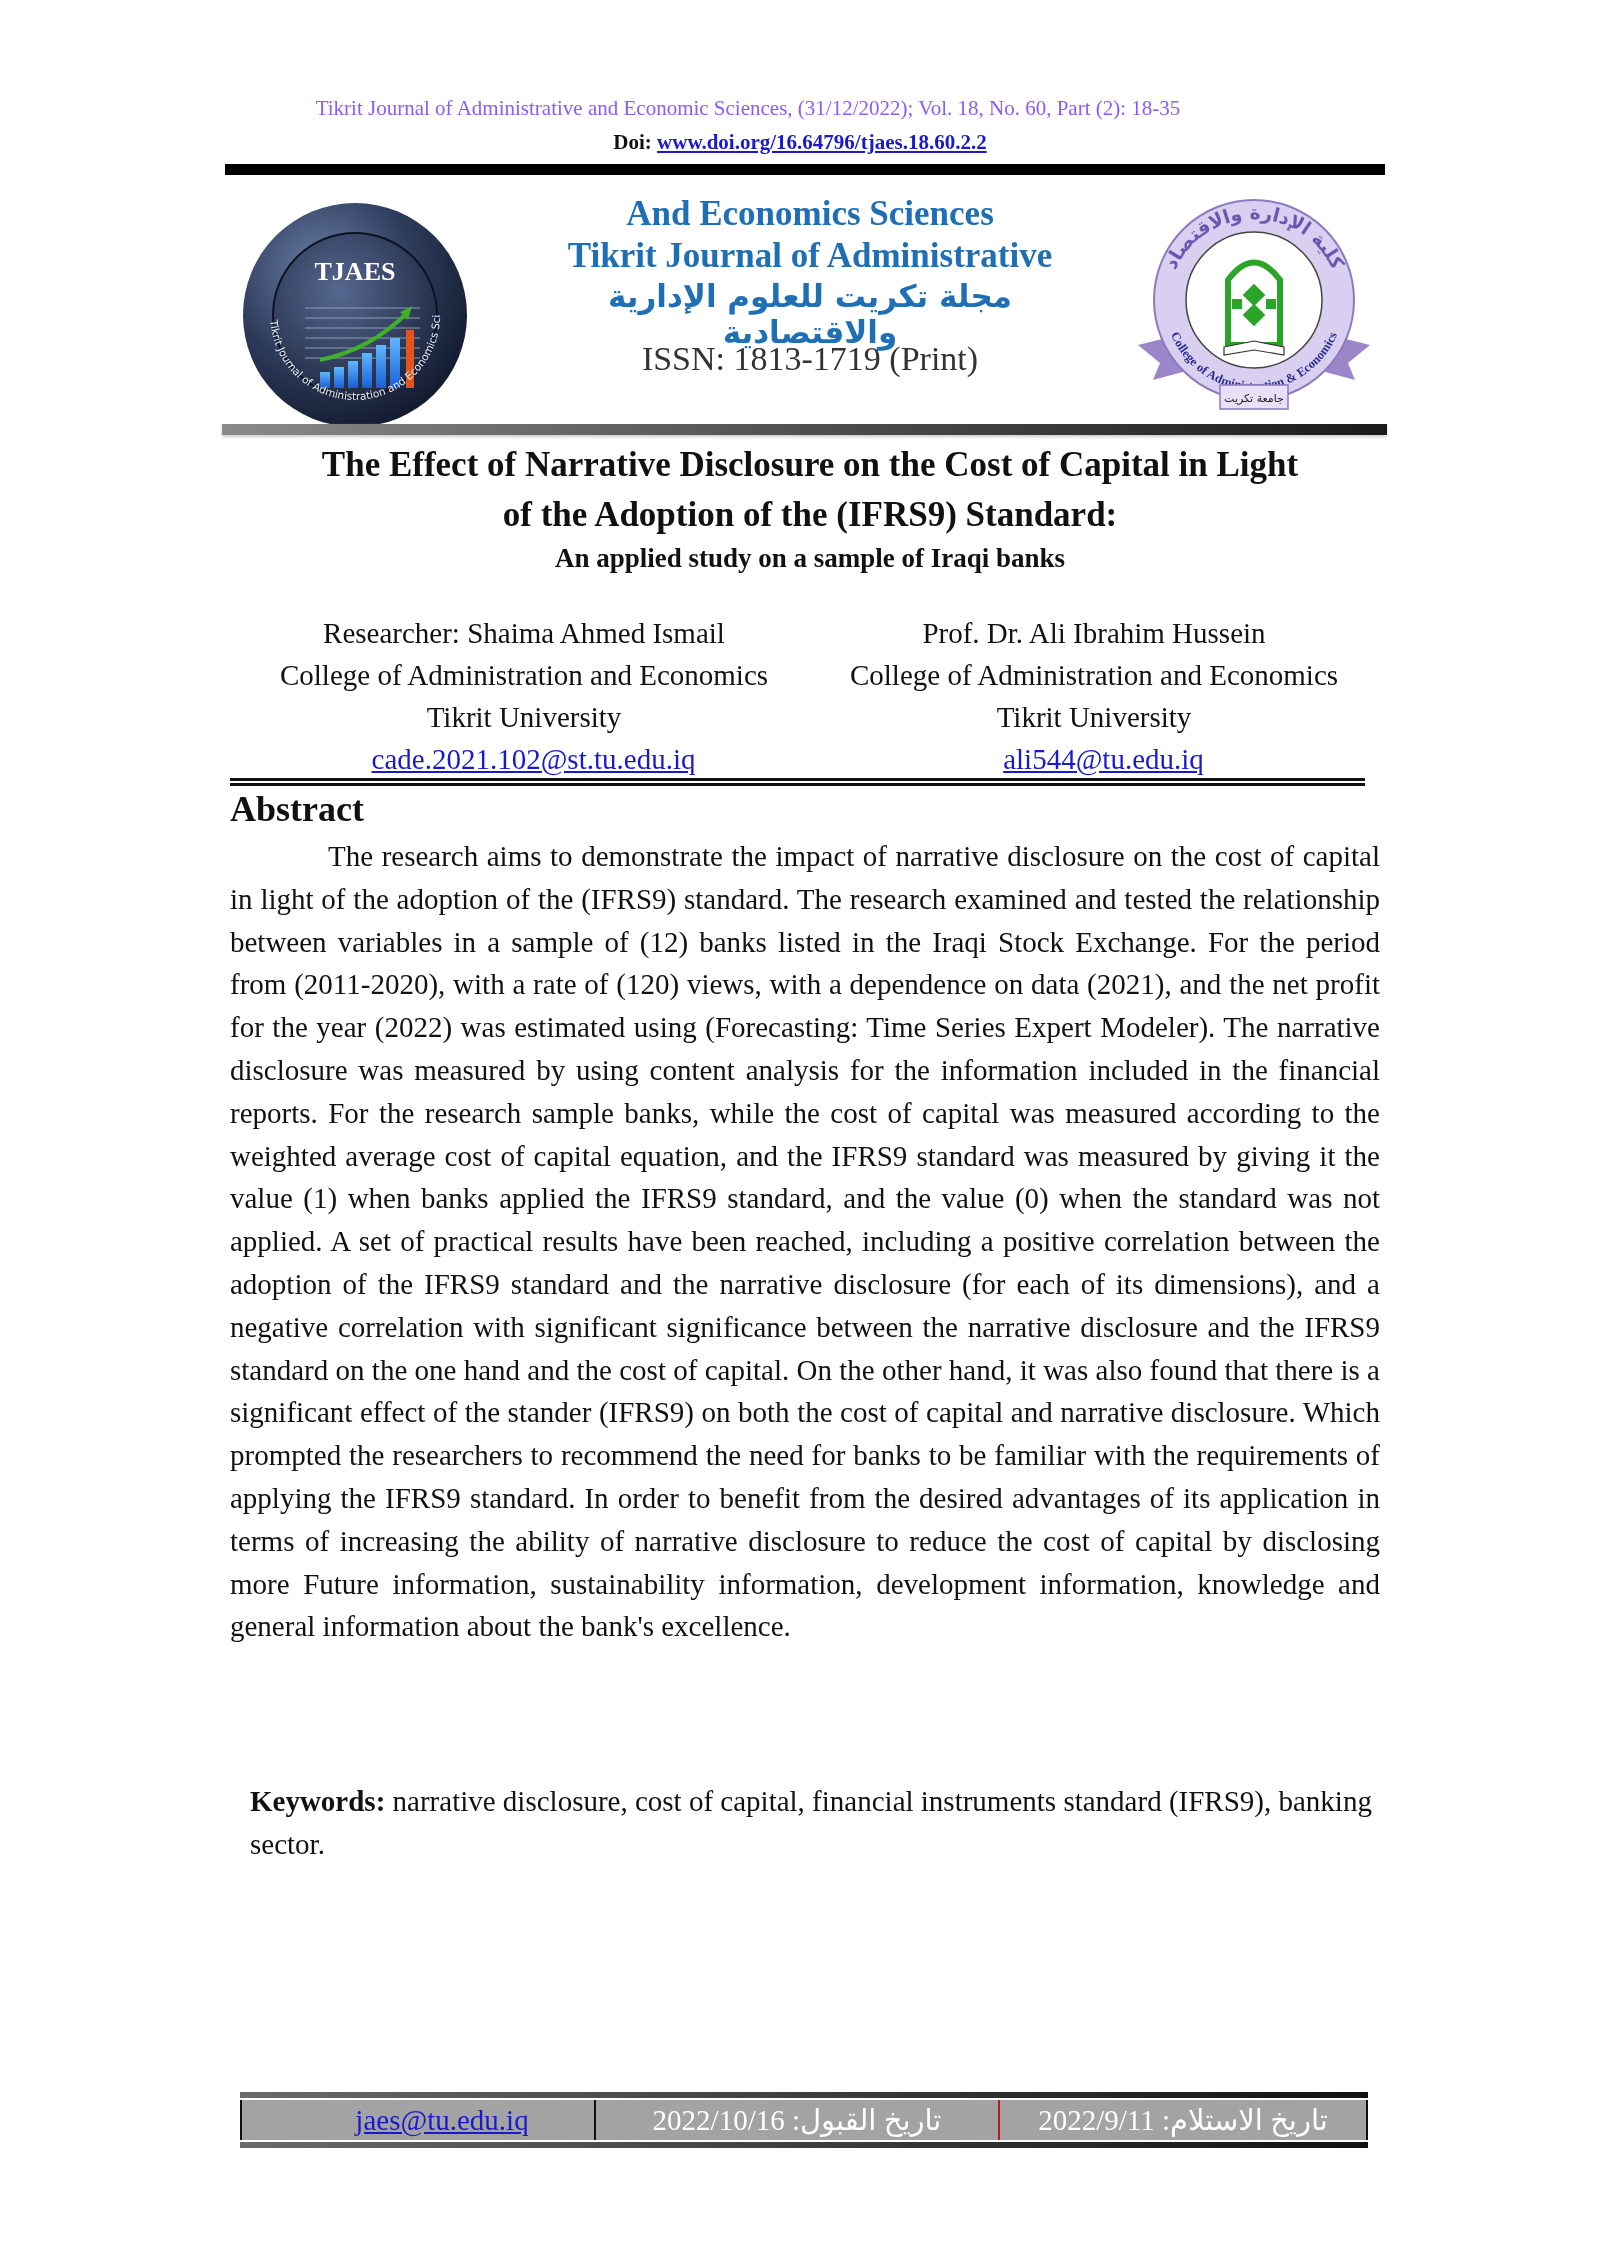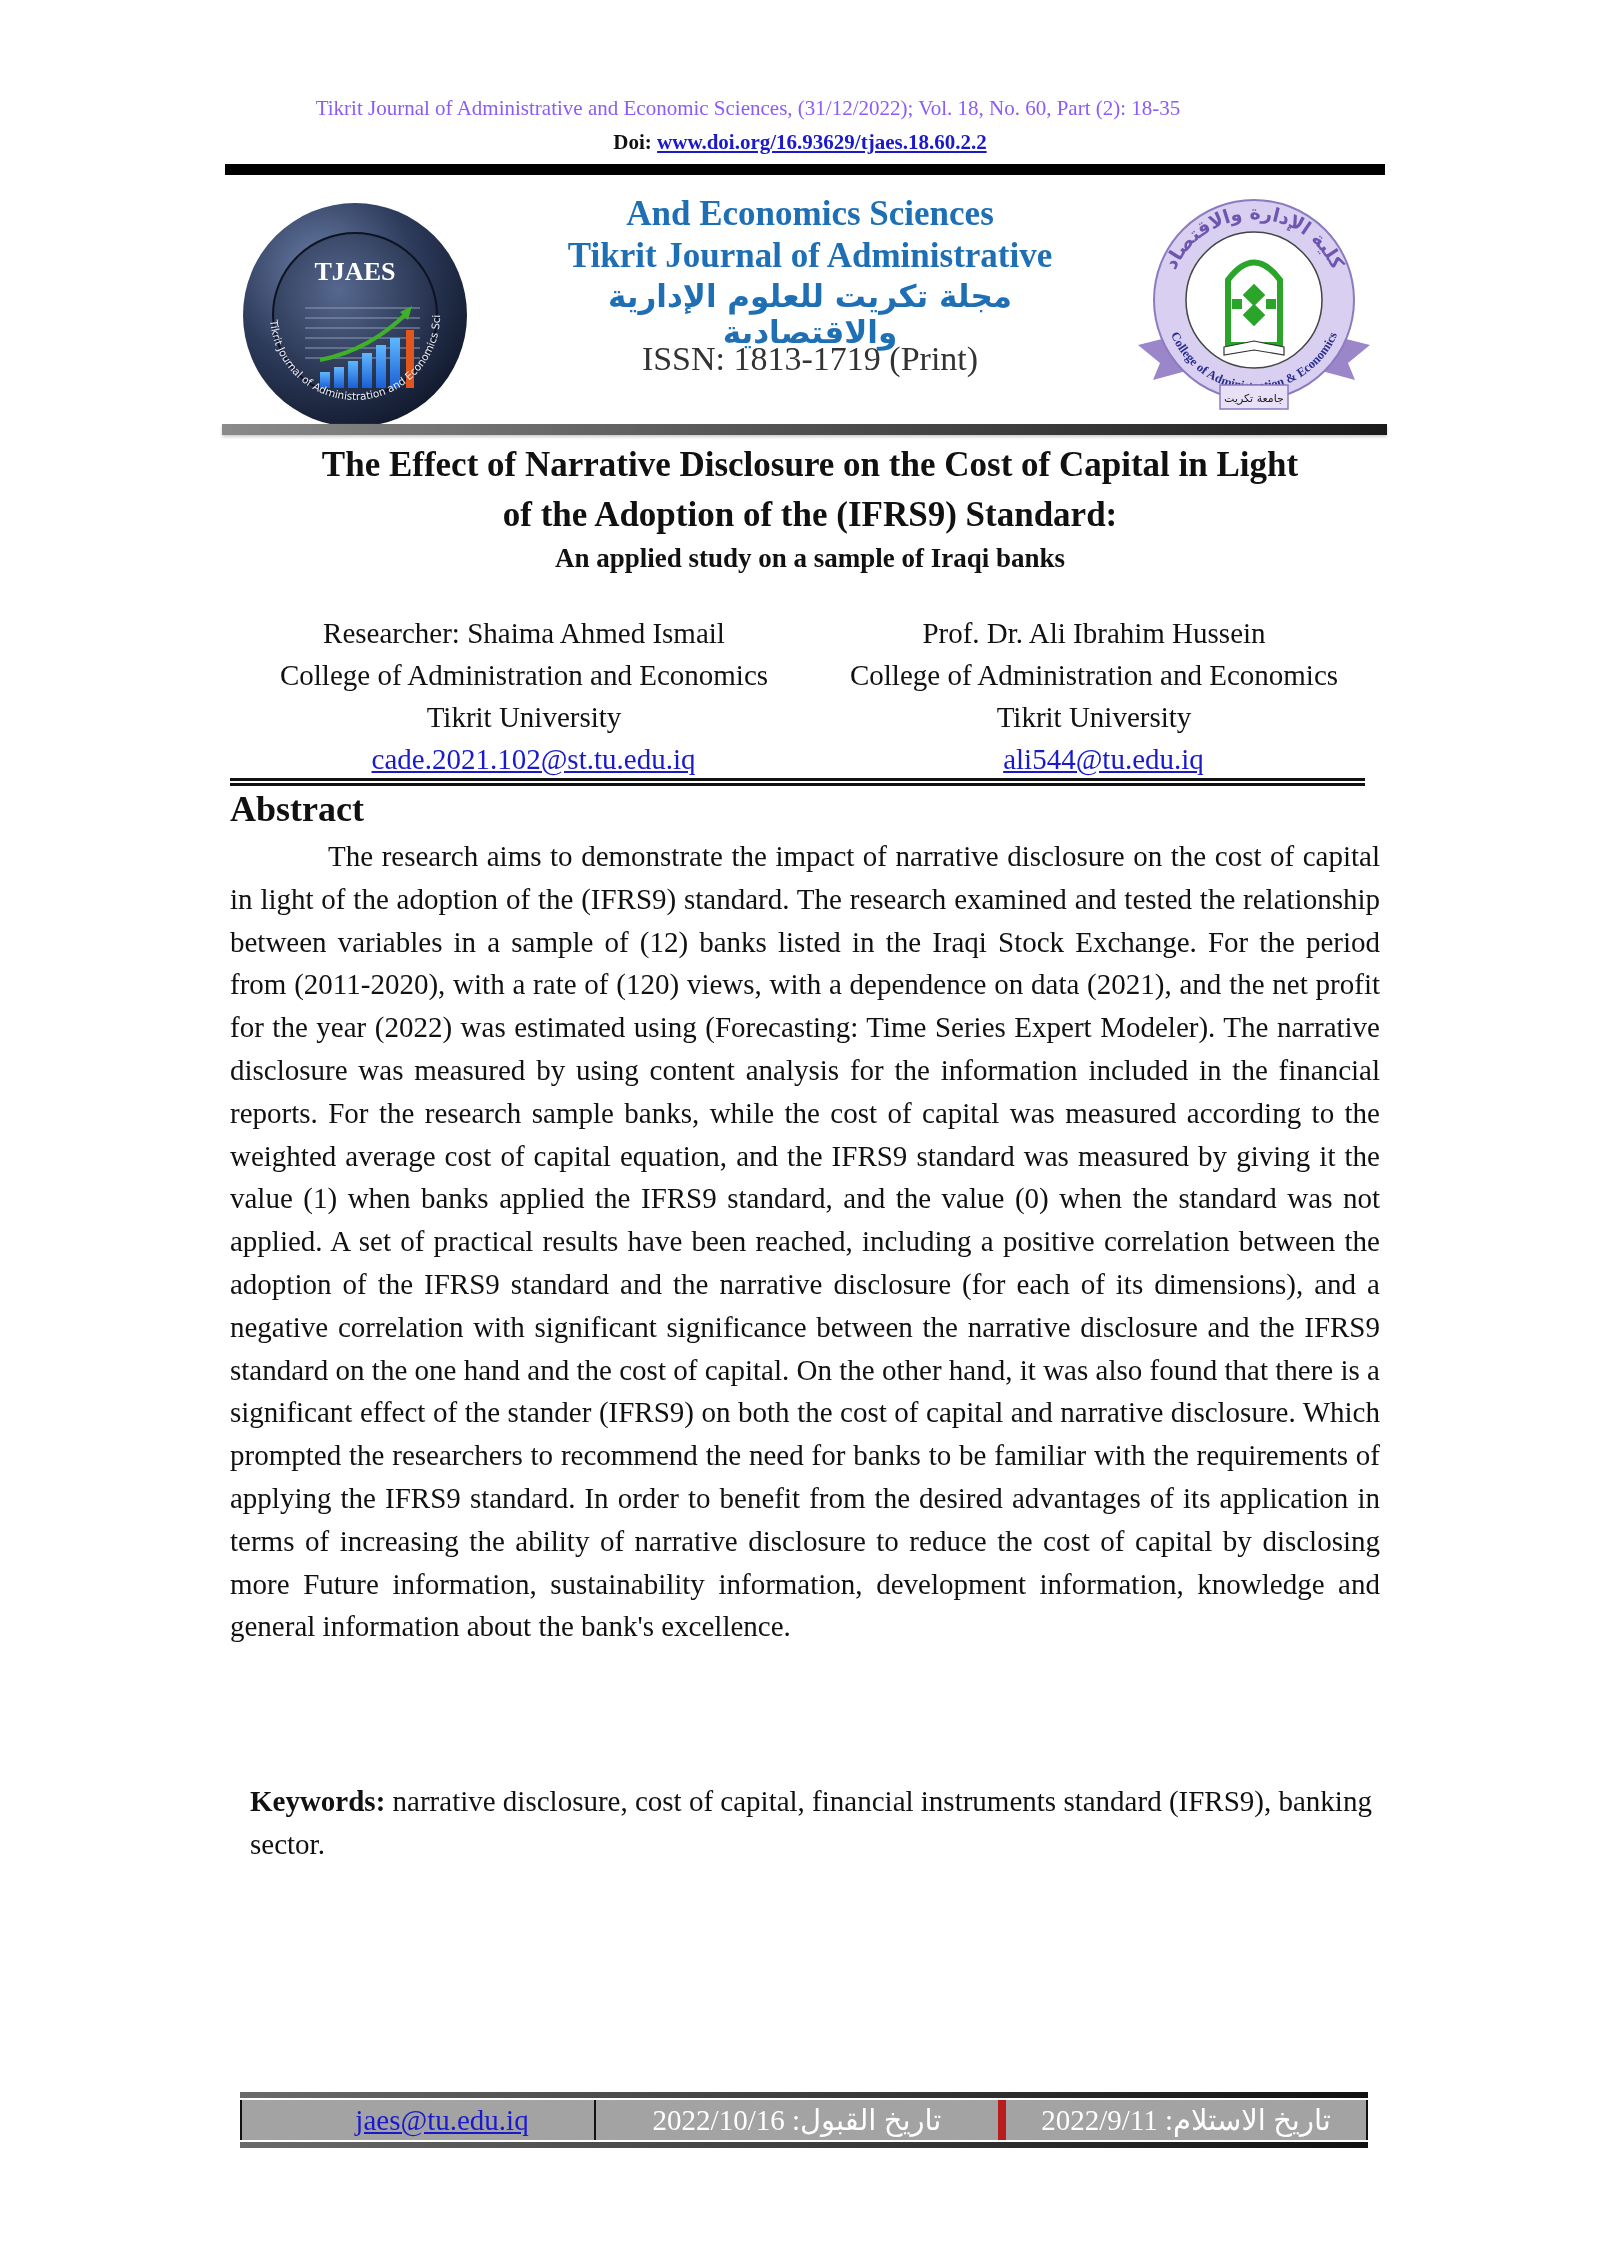--- a/index.html
+++ b/index.html
@@ -40,33 +40,33 @@
                    text-align: justify; text-indent: 98px; }
   .keywords { left: 230px; top: 1780px; width: 1150px; font-size: 29px; line-height: 43px; margin-left: 20px; }
   .keywords b { font-weight: bold; }
 
   .footer-rule-top { left: 240px; top: 2092px; width: 1128px; height: 6px;
                      background: linear-gradient(to right, #6a6a6a, #111); }
   .footer-bar { left: 240px; top: 2100px; width: 1128px; height: 40px; display: flex; background: #a3a3a3;
                 border-left: 2px solid #111; border-right: 2px solid #111; box-sizing: border-box; }
   .footer-cell { display: flex; align-items: center; justify-content: center; font-size: 29px; color: #fff; }
   .footer-cell.c1 { width: 304px; border-right: 2px solid #111; padding-left: 48px; }
-  .footer-cell.c2 { width: 402px; border-right: 8px solid #b91c1c; }
+  .footer-cell.c2 { width: 402px; border-right: 2px solid #b91c1c; }
   .footer-cell.c3 { flex: 1; }
   .footer-cell a { color: #1a1acc; text-decoration: underline; }
   .footer-rule-bot { left: 240px; top: 2142px; width: 1128px; height: 6px;
                      background: linear-gradient(to right, #6a6a6a, #111); }
 </style>
 </head>
 <body>
 
 <div class="abs running-head">Tikrit Journal of Administrative and Economic Sciences, (31/12/2022); Vol. 18, No. 60, Part (2): 18-35</div>
 <div class="abs doi-line">
   <span>Doi:</span>
-  <a>www.doi.org/16.93629/tjaes.18.60.2.2</a>
+  <a>www.doi.org/16.64796/tjaes.18.60.2.2</a>
 </div>
 <div class="abs top-rule"></div>
 
 <svg class="abs logo-left" viewBox="0 0 230 230">
   <defs>
     <radialGradient id="ringGrad" cx="35%" cy="30%" r="75%">
       <stop offset="0%" stop-color="#6b7fa8"></stop>
       <stop offset="55%" stop-color="#2e3c5c"></stop>
       <stop offset="100%" stop-color="#121a2e"></stop>
     </radialGradient>

